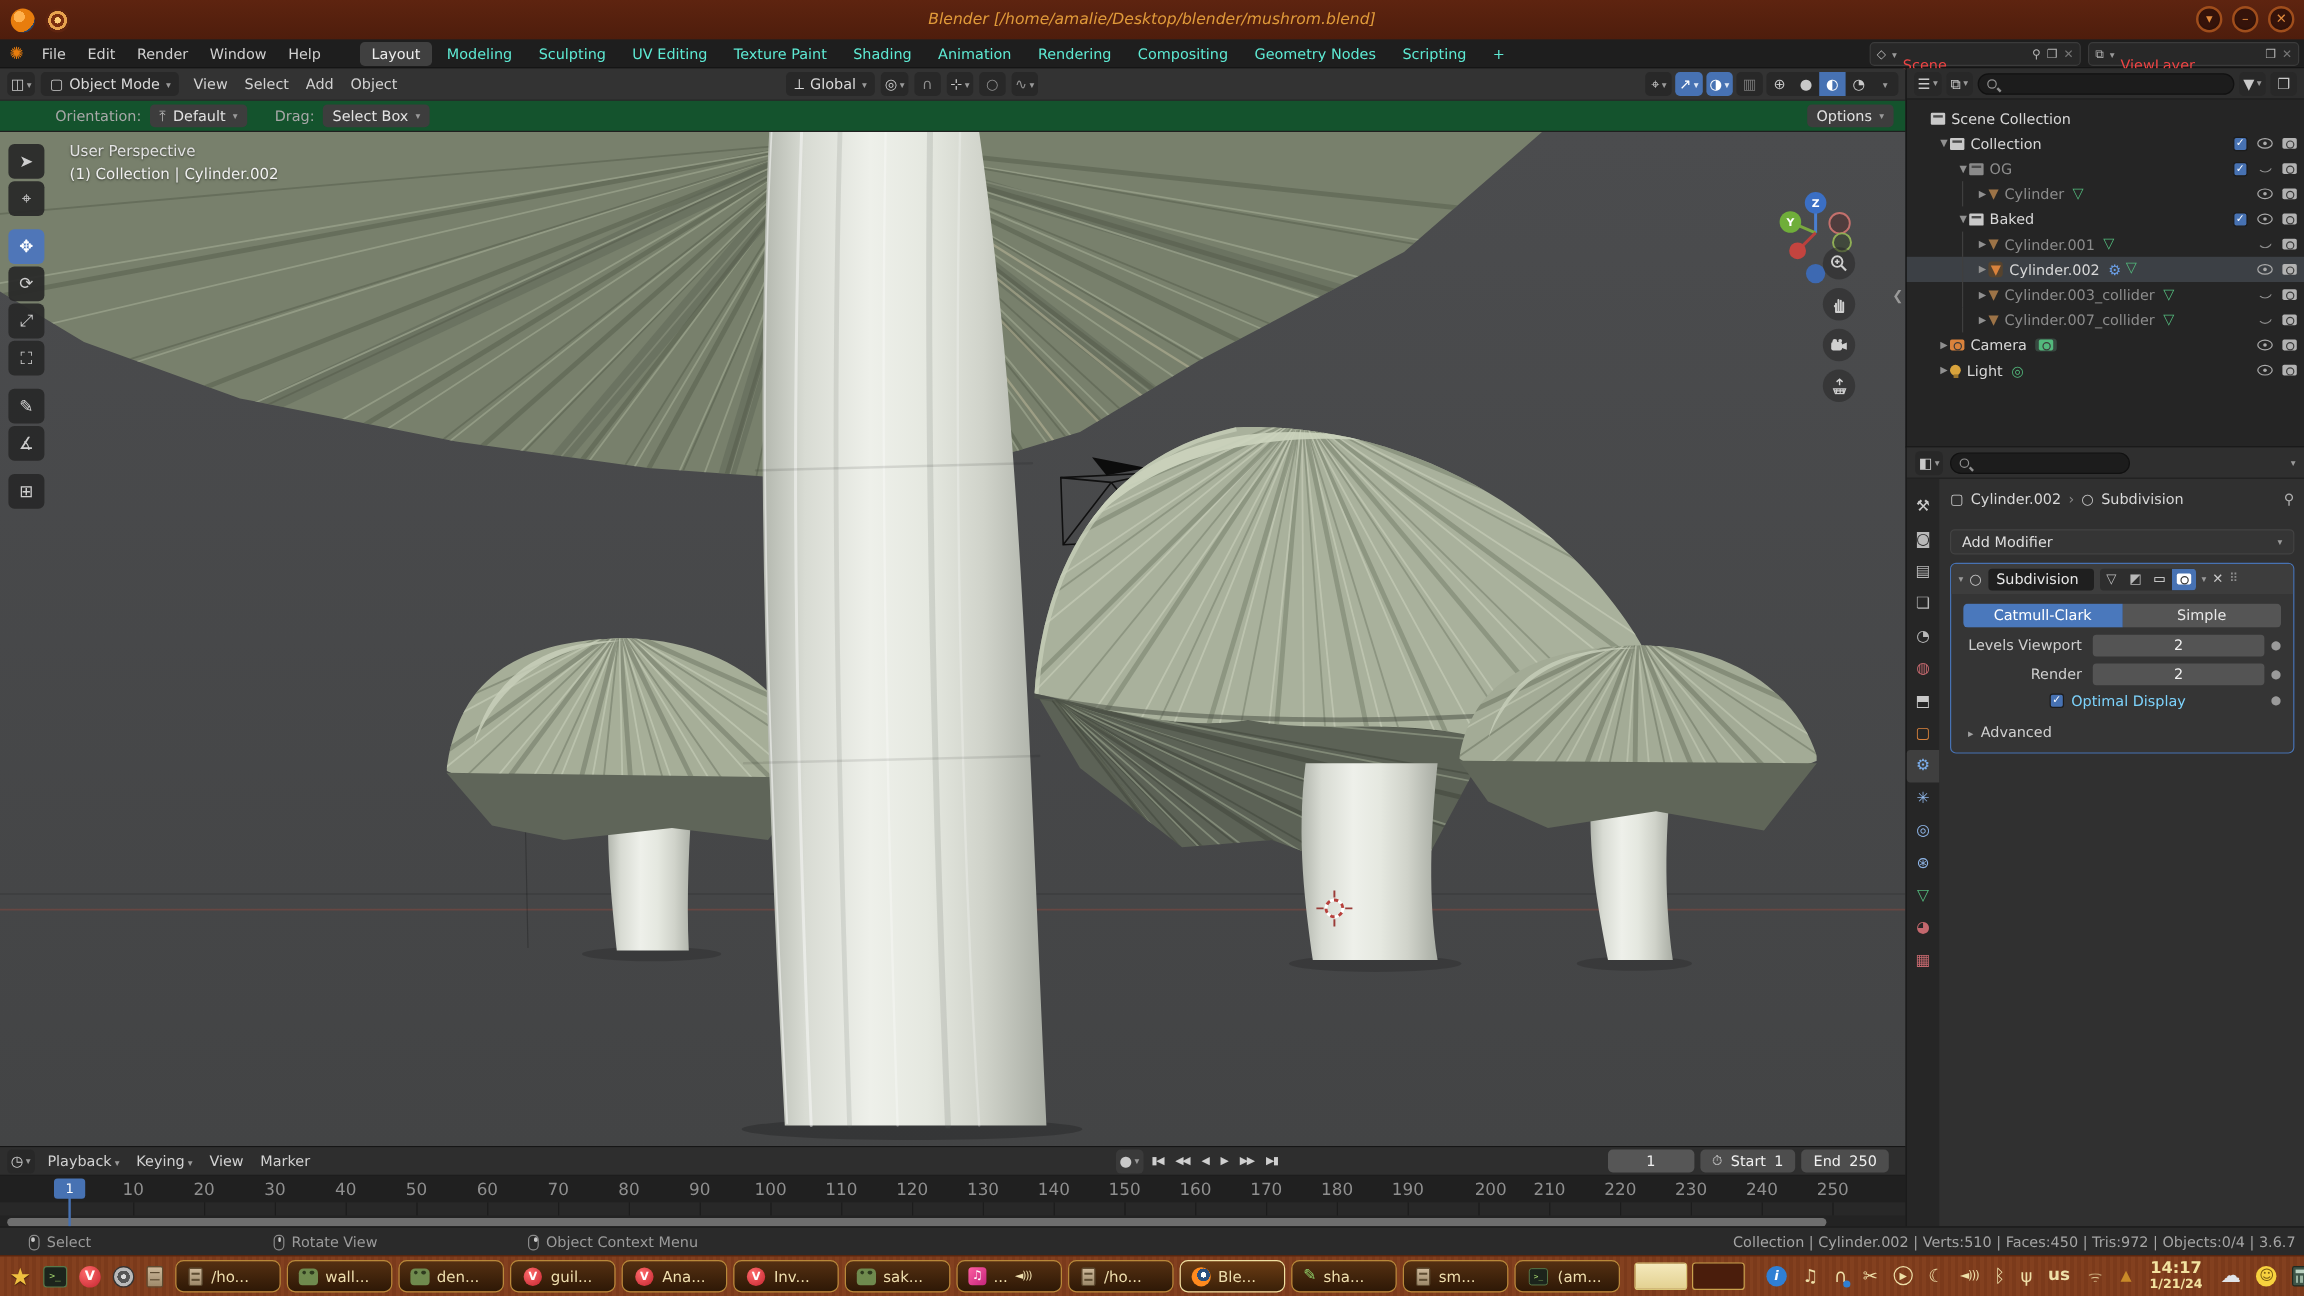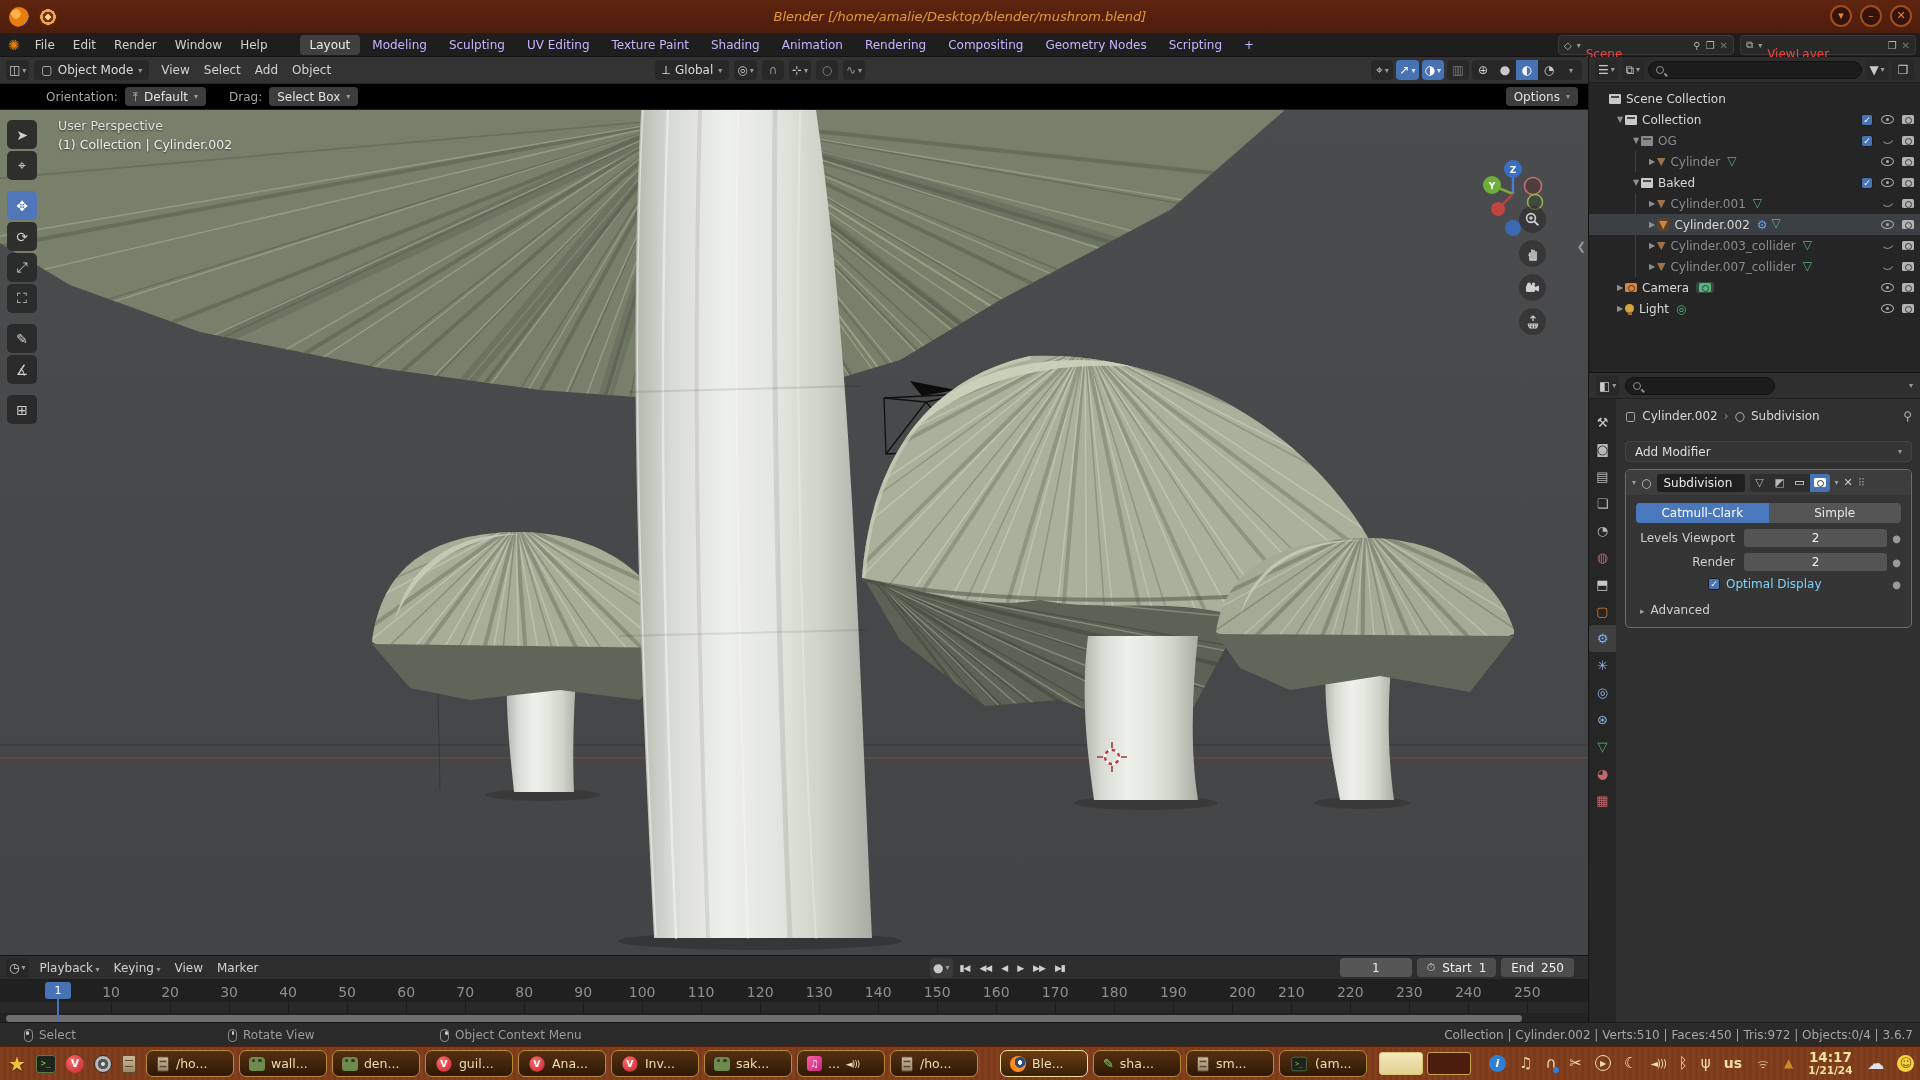--- a/index.html
+++ b/index.html
@@ -15,21 +15,21 @@
   .spiral-logo { background:radial-gradient(circle, #ffcf7a 0 18%, #7a2e10 19% 38%, #e8a34e 39% 55%, #5e2410 56% 75%, #c97a2e 76%); }
   #window-title { position:absolute; left:50%; transform:translateX(-50%); color:#e09a3a; font-size:13px; white-space:nowrap;font-style:italic; }
   #win-controls { position:absolute; right:8px; top:5px; display:flex; gap:8px; }
   .win-btn { width:22px; height:22px; border-radius:50%; background:radial-gradient(circle at 50% 45%, #35130a 0 55%, #1f0a04 100%); border:2px solid #a04e1c; color:#e08a3c; font-size:11px; line-height:17px; text-align:center; }
 
   
   #topbar { position:absolute; left:0; top:33px; width:1920px; height:24px; background:#1e1e1e; display:flex; align-items:center; border-bottom:1px solid #141414; }
   #topbar .app-glyph { color:#e87d0d; font-size:14px; margin:0 6px 0 8px; }
   .menu-item { padding:0 9px; color:#d0d0d0; line-height:24px; }
   #workspaces { display:flex; margin-left:22px; }
-  .ws-tab { padding:2px 10px; margin:2px 1px; color:#c4b5fd; border-radius:4px; line-height:16px; }
+  .ws-tab { padding:2px 10px; margin:2px 1px; color:#5eead4; border-radius:4px; line-height:16px; }
   .ws-tab.active { background:#404040; color:#ececec; }
   #topbar-right { position:absolute; right:4px; top:2px; display:flex; gap:6px; }
   .id-field { display:flex; align-items:center; height:20px; background:#282828; border:1px solid #3b3b3b; border-radius:4px; padding:0 5px; gap:5px; width:176px; }
   .id-field .val { flex:1; color:#ef4444;margin-top:17px; }
   .mini-ic { color:#b5b5b5; font-size:10px; }
   .dim { color:#777 !important; }
 
   
   #vp-header { position:absolute; left:0; top:57px; width:1588px; height:27px; background:#333333; border-bottom:1px solid #262626; display:flex; align-items:center; gap:5px; padding:0 6px; }
   .btn { height:20px; background:#282828; border-radius:4px; display:inline-flex; align-items:center; gap:5px; padding:0 7px; color:#dadada; }
@@ -37,21 +37,21 @@
   .hmenu { color:#d2d2d2; padding:0 7px; }
   #vph-center { position:absolute; left:655px; display:flex; gap:5px; align-items:center; }
   #vph-right { position:absolute; right:6px; display:flex; gap:3px; align-items:center; }
   .ibtn { height:20px; min-width:22px; background:#282828; border-radius:4px; display:inline-flex; align-items:center; justify-content:center; gap:2px; padding:0 3px; color:#c9c9c9; font-size:12px; }
   .ibtn.blue { background:#4772b3; color:#fff; }
   .seg { display:inline-flex; background:#282828; border-radius:4px; overflow:hidden; }
   .seg .ibtn { border-radius:0; background:transparent; }
   .seg .ibtn.blue { background:#4772b3; }
 
   
-  #tool-row { position:absolute; left:0; top:84px; width:1588px; height:26px; background:#000000; border-bottom:1px solid #1f1f1f; display:flex; align-items:center; gap:7px; padding:0 10px 0 46px; }
+  #tool-row { position:absolute; left:0; top:84px; width:1588px; height:26px; background:#14532d; border-bottom:1px solid #1f1f1f; display:flex; align-items:center; gap:7px; padding:0 10px 0 46px; }
   #tool-row .lab { color:#a8a8a8; }
   .drop { height:19px; background:#3d3d3d; border-radius:4px; display:inline-flex; align-items:center; gap:6px; padding:0 8px; color:#e2e2e2; }
   #options-btn { position:absolute; right:10px; }
 
   
   #viewport { position:absolute; left:0; top:110px; width:1588px; height:845px; background:#47484a; overflow:hidden; }
   #scene { position:absolute; left:0; top:0; }
   #hud { position:absolute; left:58px; top:8px; text-shadow:0 1px 2px rgba(0,0,0,.6); }
   #hud .l1 { color:#e2e2e2; font-size:12.5px; }
   #hud .l2 { color:#f0f0f0; font-size:12.5px; margin-top:4px; }
@@ -158,21 +158,21 @@
   .star { color:#f0c040; font-size:20px; text-shadow:0 1px 1px #3a1a08; }
   .term-ic { width:20px; height:18px; background:#1c241c; border:1px solid #57784a; border-radius:3px; color:#9fd16a; font-size:8px; line-height:16px; text-align:center; font-family:"DejaVu Sans Mono",monospace; }
   .viv { width:18px; height:18px; border-radius:50%; background:radial-gradient(circle at 35% 30%, #ff6b6b, #c42430); color:#fff; font-size:11px; font-weight:bold; text-align:center; line-height:18px; }
   .reel { width:18px; height:18px; border-radius:50%; background:radial-gradient(circle, #d8d8d8 0 18%, #555 19% 45%, #b9b9b9 46%); border:1px solid #333; }
   .cabinet { width:14px; height:18px; background:linear-gradient(#cdb89a,#9e8a6b); border:1px solid #5e4c32; border-radius:2px; position:relative; }
   .cabinet::before, .cabinet::after { content:""; position:absolute; left:2px; right:2px; height:1.5px; background:#5e4c32; }
   .cabinet::before { top:4px; } .cabinet::after { top:10px; }
   #tasks { display:flex; gap:5px; }
   .task { height:27px; min-width:88px; border-radius:7px; border:1.5px solid #b8893a;
     background:linear-gradient(#553012,#2e1806); display:flex; align-items:center; gap:6px; padding:0 9px; color:#efdfae; font-size:12.5px; }
-  .task.active { border-color:#f0e0a0; background:linear-gradient(#6b3c14,#3a2008);margin-left:17px; }
+  .task.active { border-color:#f0e0a0; background:linear-gradient(#6b3c14,#3a2008); }
   .frog { width:16px; height:14px; background:#6f8a4e; border-radius:4px 4px 3px 3px; position:relative; }
   .frog::before, .frog::after { content:""; position:absolute; top:2px; width:3.5px; height:3.5px; border-radius:50%; background:#2e3a1e; }
   .frog::before { left:3px; } .frog::after { right:3px; }
   .task .cabinet, .launch .cabinet { transform:scale(.85); }
   .music-ic { width:15px; height:15px; border-radius:3px; background:linear-gradient(135deg,#ff5fa2,#c4257c); color:#fff; font-size:10px; text-align:center; line-height:15px; }
   .blender-ic { width:16px; height:16px; border-radius:50%; background:radial-gradient(circle at 62% 40%, #fff 0 16%, #2a4f7e 17% 38%, #ff8a1e 39%); }
   .pencil-ic { color:#8fd16a; font-size:13px; }
   .speaker { font-size:9px; letter-spacing:-1px; }
   #pager { display:flex; gap:4px; margin:0 14px 0 12px; }
   .page-box { width:44px; height:23px; border-radius:3px; }

